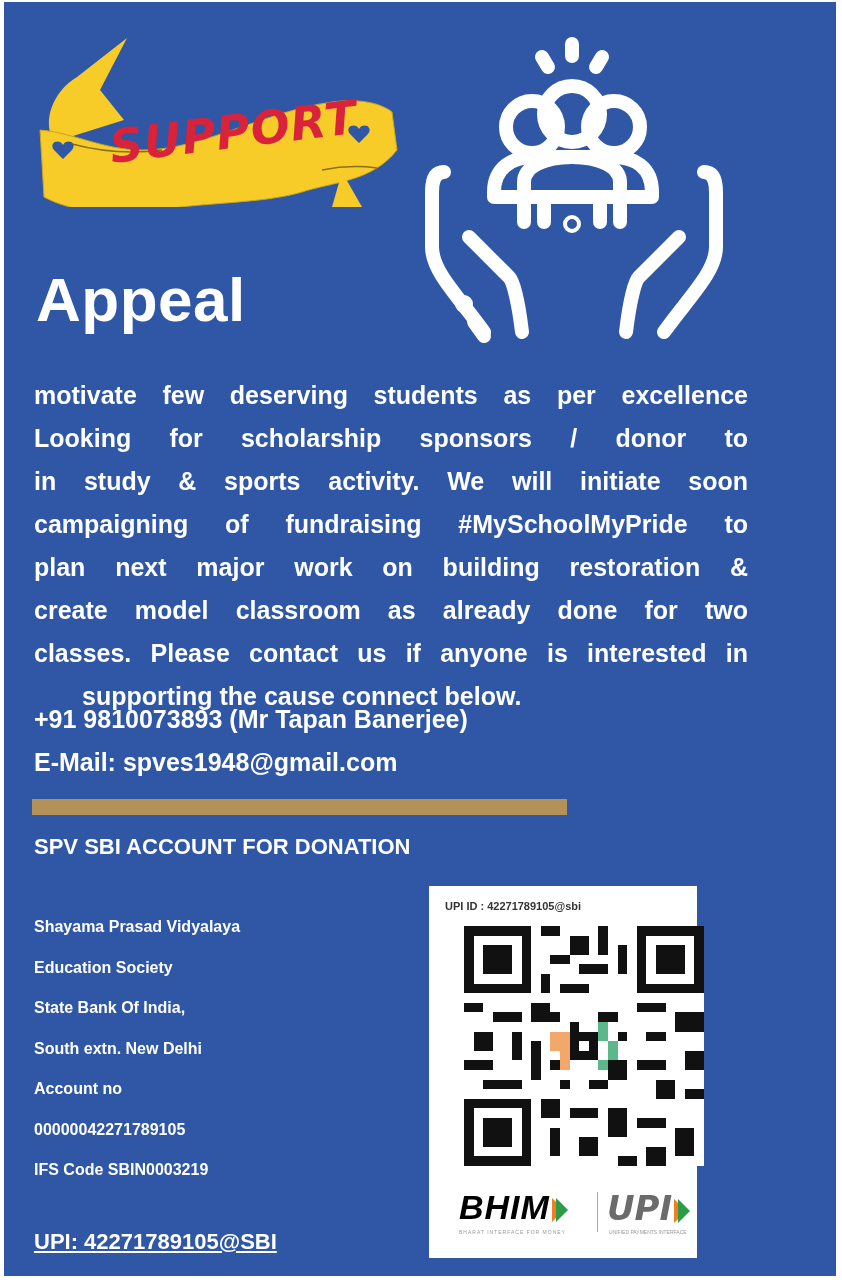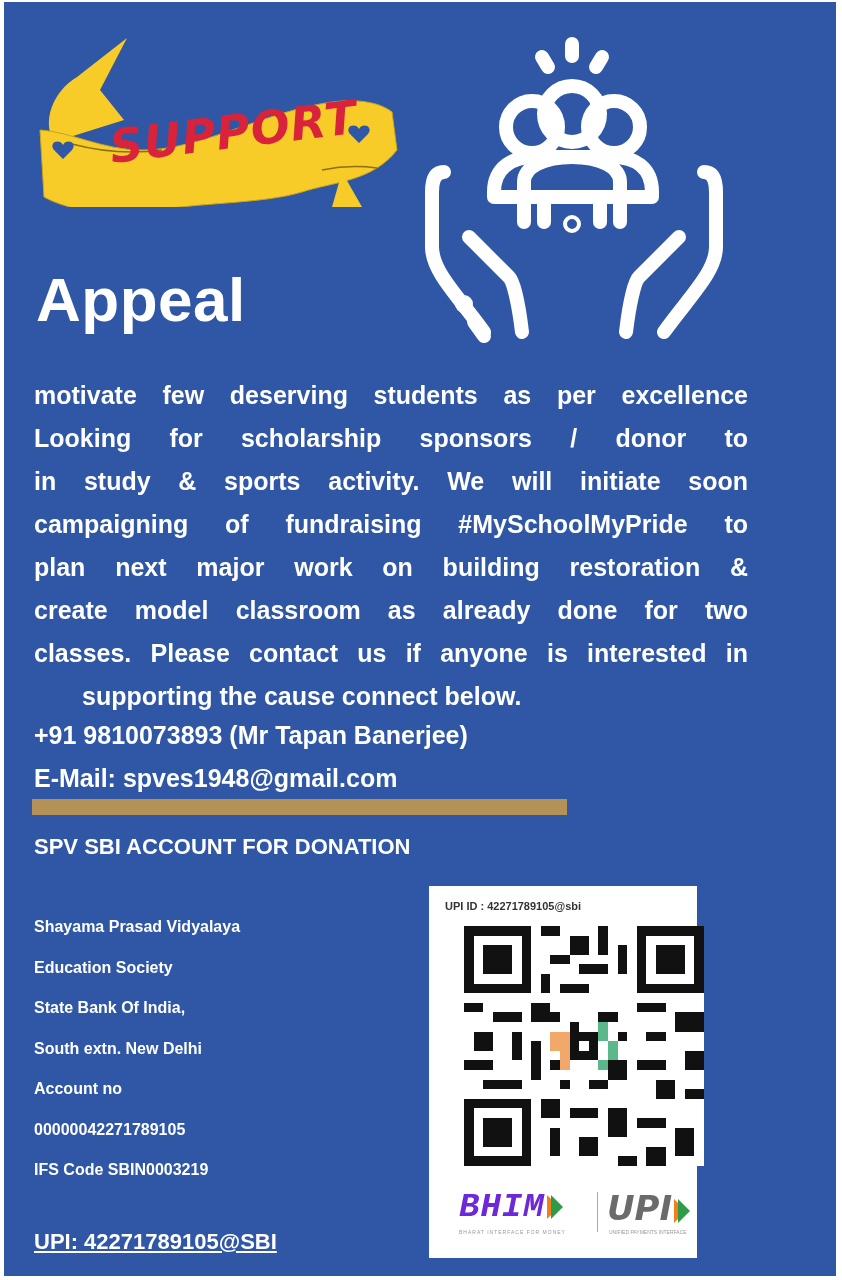--- a/index.html
+++ b/index.html
@@ -6,29 +6,29 @@
   body{width:842px;height:1280px;position:relative;overflow:hidden;font-family:"Liberation Sans",sans-serif;}
   .poster{position:absolute;left:4px;top:2px;width:832px;height:1274px;background:#2f57a6;}
   .banner{position:absolute;left:28px;top:30px;width:370px;height:175px;}
   .banner svg{position:absolute;left:0;top:0;}
   .banner-text{position:absolute;left:78px;top:88px;color:#d8233a;font-family:"DejaVu Sans",sans-serif;font-weight:bold;font-style:italic;font-size:46px;letter-spacing:1px;transform:rotate(-7deg);transform-origin:left center;}
   .hands{position:absolute;left:410px;top:30px;width:320px;height:320px;}
   .title{position:absolute;left:32px;top:262px;color:#fff;font-weight:bold;font-size:62px;letter-spacing:0.5px;}
   .body-text{position:absolute;left:30px;top:372px;width:714px;color:#fff;font-weight:bold;font-size:25px;line-height:43px;}
   .body-text .line{display:block;text-align:justify;text-align-last:justify;white-space:nowrap;}
   .body-text .line.last{text-align-last:left;margin-left:48px;}
-  .contact{position:absolute;left:30px;top:712px;color:#fff;font-weight:bold;font-size:25px;line-height:43px;}
+  .contact{position:absolute;left:30px;top:696px;color:#fff;font-weight:bold;font-size:25px;line-height:43px;}
   .gold-bar{position:absolute;left:28px;top:797px;width:535px;height:16px;background:#b49156;}
   .acct-heading{position:absolute;left:30px;top:832px;color:#fff;font-weight:bold;font-size:22px;}
   .acct{position:absolute;left:30px;top:905px;color:#fff;font-weight:bold;font-size:16px;line-height:40.5px;}
   .upi-line{position:absolute;left:30px;top:1227px;color:#fff;font-weight:bold;font-size:22px;text-decoration:underline;}
   .qr-card{position:absolute;left:425px;top:884px;width:268px;height:372px;background:#fff;}
   .qr-label{position:absolute;left:16px;top:14px;font-size:11px;font-weight:bold;color:#333;}
   .qr{position:absolute;left:30px;top:40px;width:250px;height:240px;}
-  .bhim{position:absolute;left:30px;top:302px;font-family:Liberation Mono, monospace;font-style:italic;font-weight:bold;font-size:34px;color:#6d28d9;letter-spacing:1px;}
+  .bhim{position:absolute;left:30px;top:302px;font-family:Liberation Sans, sans-serif;font-style:italic;font-weight:bold;font-size:34px;color:#000000;letter-spacing:1px;}
   .upi-logo{position:absolute;left:178px;top:302px;font-family:"DejaVu Sans",sans-serif;font-style:italic;font-weight:bold;font-size:34px;color:#6b6b6b;}
   .sep{position:absolute;left:168px;top:306px;width:1px;height:40px;background:#aaa;}
   .bhim-sub{position:absolute;left:30px;top:343px;font-size:5px;color:#999;letter-spacing:1px;}
   .upi-sub{position:absolute;left:180px;top:343px;font-size:5px;color:#999;}
   .arrow{display:inline-block;width:0;height:0;border-top:12px solid transparent;border-bottom:12px solid transparent;border-left:12px solid #f07f1d;vertical-align:middle;margin-left:2px;position:relative;}
   .arrow.green{border-left-color:#2e9b48;margin-left:-8px;}
 </style>
 </head>
 <body>
 

